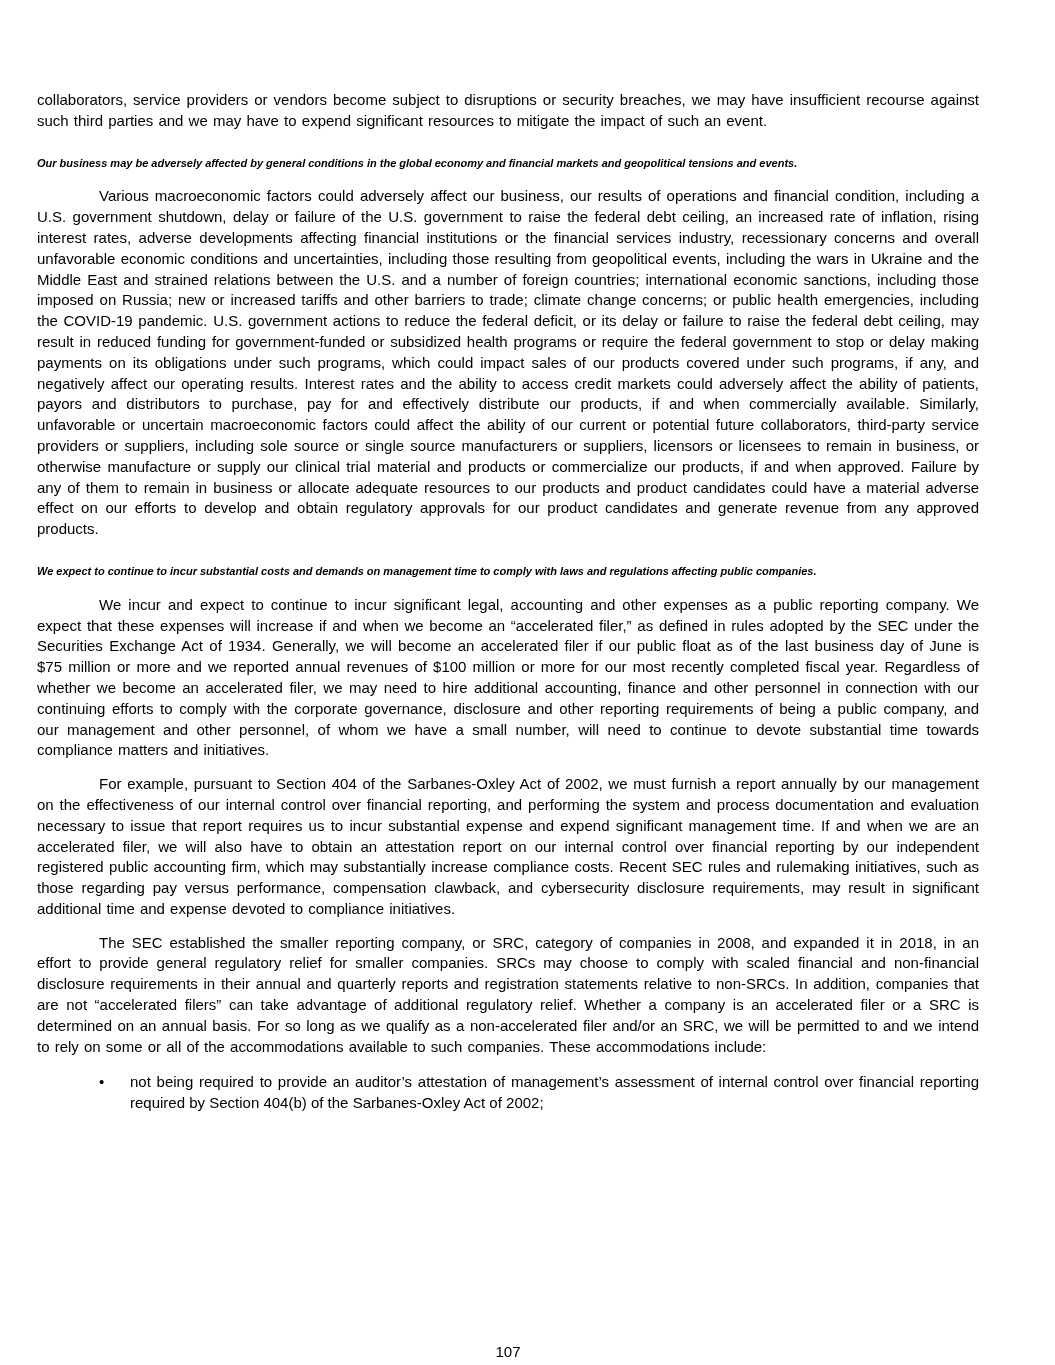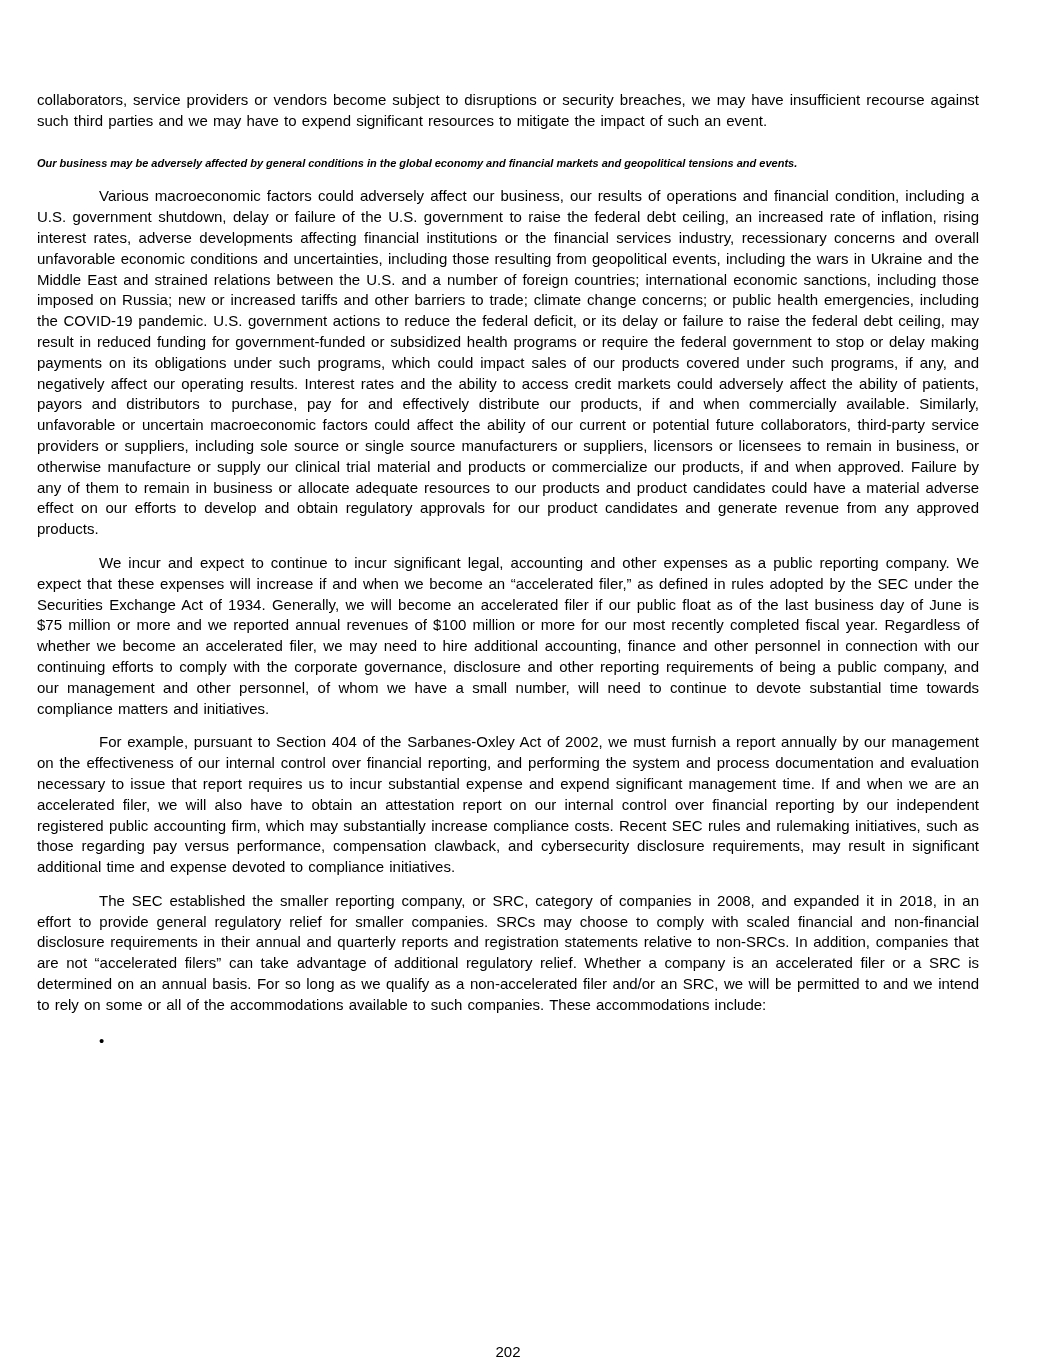--- a/index.html
+++ b/index.html
@@ -63,29 +63,31 @@
 <body>
 
 <div class="doc-page">
 
   <p class="para no-indent">collaborators, service providers or vendors become subject to disruptions or security breaches, we may have insufficient recourse against such third parties and we may have to expend significant resources to mitigate the impact of such an event.</p>
 
   <h2 class="heading">Our business may be adversely affected by general conditions in the global economy and financial markets and geopolitical tensions and events.</h2>
 
   <p class="para">Various macroeconomic factors could adversely affect our business, our results of operations and financial condition, including a U.S. government shutdown, delay or failure of the U.S. government to raise the federal debt ceiling, an increased rate of inflation, rising interest rates, adverse developments affecting financial institutions or the financial services industry, recessionary concerns and overall unfavorable economic conditions and uncertainties, including those resulting from geopolitical events, including the wars in Ukraine and the Middle East and strained relations between the U.S. and a number of foreign countries; international economic sanctions, including those imposed on Russia; new or increased tariffs and other barriers to trade; climate change concerns; or public health emergencies, including the COVID-19 pandemic. U.S. government actions to reduce the federal deficit, or its delay or failure to raise the federal debt ceiling, may result in reduced funding for government-funded or subsidized health programs or require the federal government to stop or delay making payments on its obligations under such programs, which could impact sales of our products covered under such programs, if any, and negatively affect our operating results. Interest rates and the ability to access credit markets could adversely affect the ability of patients, payors and distributors to purchase, pay for and effectively distribute our products, if and when commercially available. Similarly, unfavorable or uncertain macroeconomic factors could affect the ability of our current or potential future collaborators, third-party service providers or suppliers, including sole source or single source manufacturers or suppliers, licensors or licensees to remain in business, or otherwise manufacture or supply our clinical trial material and products or commercialize our products, if and when approved. Failure by any of them to remain in business or allocate adequate resources to our products and product candidates could have a material adverse effect on our efforts to develop and obtain regulatory approvals for our product candidates and generate revenue from any approved products.</p>
 
+  <h2 class="heading">We expect to continue to incur substantial costs and demands on management time to comply with laws and regulations affecting public companies.</h2>
 
   <p class="para">We incur and expect to continue to incur significant legal, accounting and other expenses as a public reporting company. We expect that these expenses will increase if and when we become an “accelerated filer,” as defined in rules adopted by the SEC under the Securities Exchange Act of 1934. Generally, we will become an accelerated filer if our public float as of the last business day of June is $75 million or more and we reported annual revenues of $100 million or more for our most recently completed fiscal year.  Regardless of whether we become an accelerated filer, we may need to hire additional accounting, finance and other personnel in connection with our continuing efforts to comply with the corporate governance, disclosure and other reporting requirements of being a public company, and our management and other personnel, of whom we have a small number, will need to continue to devote substantial time towards compliance matters and initiatives.</p>
 
   <p class="para">For example, pursuant to Section 404 of the Sarbanes-Oxley Act of 2002, we must furnish a report annually by our management on the effectiveness of our internal control over financial reporting, and performing the system and process documentation and evaluation necessary to issue that report requires us to incur substantial expense and expend significant management time. If and when we are an accelerated filer, we will also have to obtain an attestation report on our internal control over financial reporting by our independent registered public accounting firm, which may substantially increase compliance costs. Recent SEC rules and rulemaking initiatives, such as those regarding pay versus performance, compensation clawback, and cybersecurity disclosure requirements, may result in significant additional time and expense devoted to compliance initiatives.</p>
 
 
   <p class="para">The SEC established the smaller reporting company, or SRC, category of companies in 2008, and expanded it in 2018, in an effort to provide general regulatory relief for smaller companies. SRCs may choose to comply with scaled financial and non-financial disclosure requirements in their annual and quarterly reports and registration statements relative to non-SRCs. In addition, companies that are not “accelerated filers” can take advantage of additional regulatory relief.  Whether a company is an accelerated filer or a SRC is determined on an annual basis. For so long as we qualify as a non-accelerated filer and/or an SRC, we will be permitted to and we intend to rely on some or all of the accommodations available to such companies. These accommodations include:</p>
 
   <ul class="bullets">
     <li>
       <span class="bullet-marker">•</span>
+      <span>not being required to provide an auditor’s attestation of management’s assessment of internal control over financial reporting required by Section 404(b) of the Sarbanes-Oxley Act of 2002;</span>
     </li>
   </ul>
 
-  <div class="page-number">202</div>
+  <div class="page-number">107</div>
 
 </div>
 
 </body></html>

